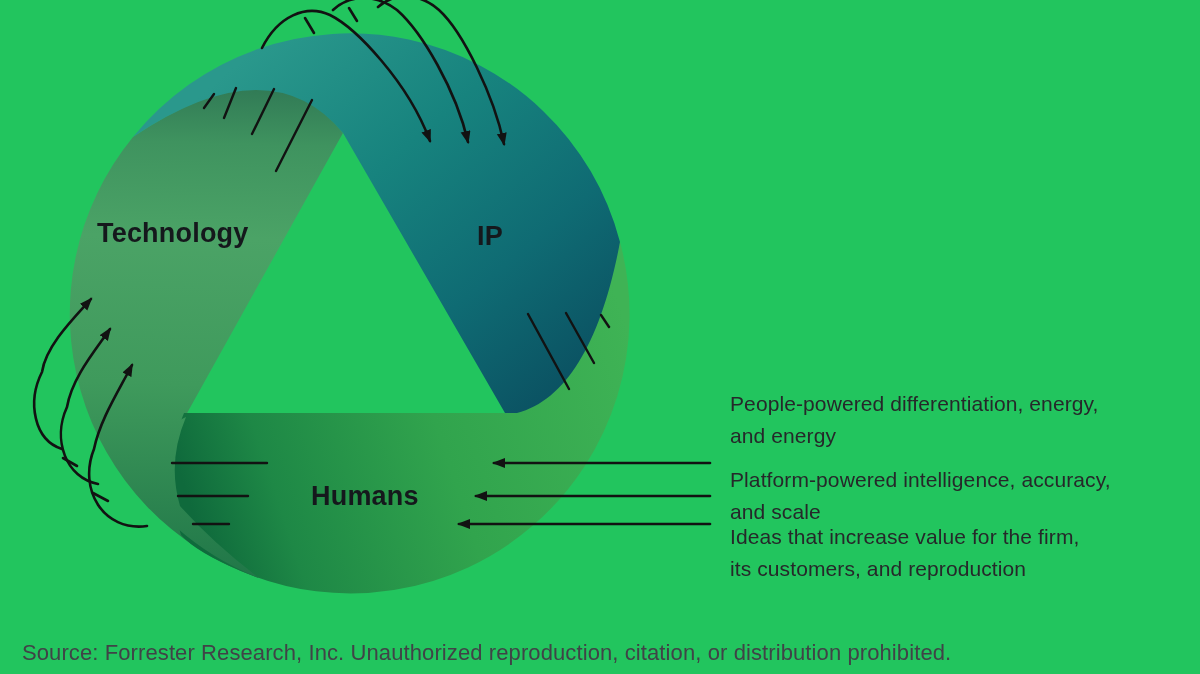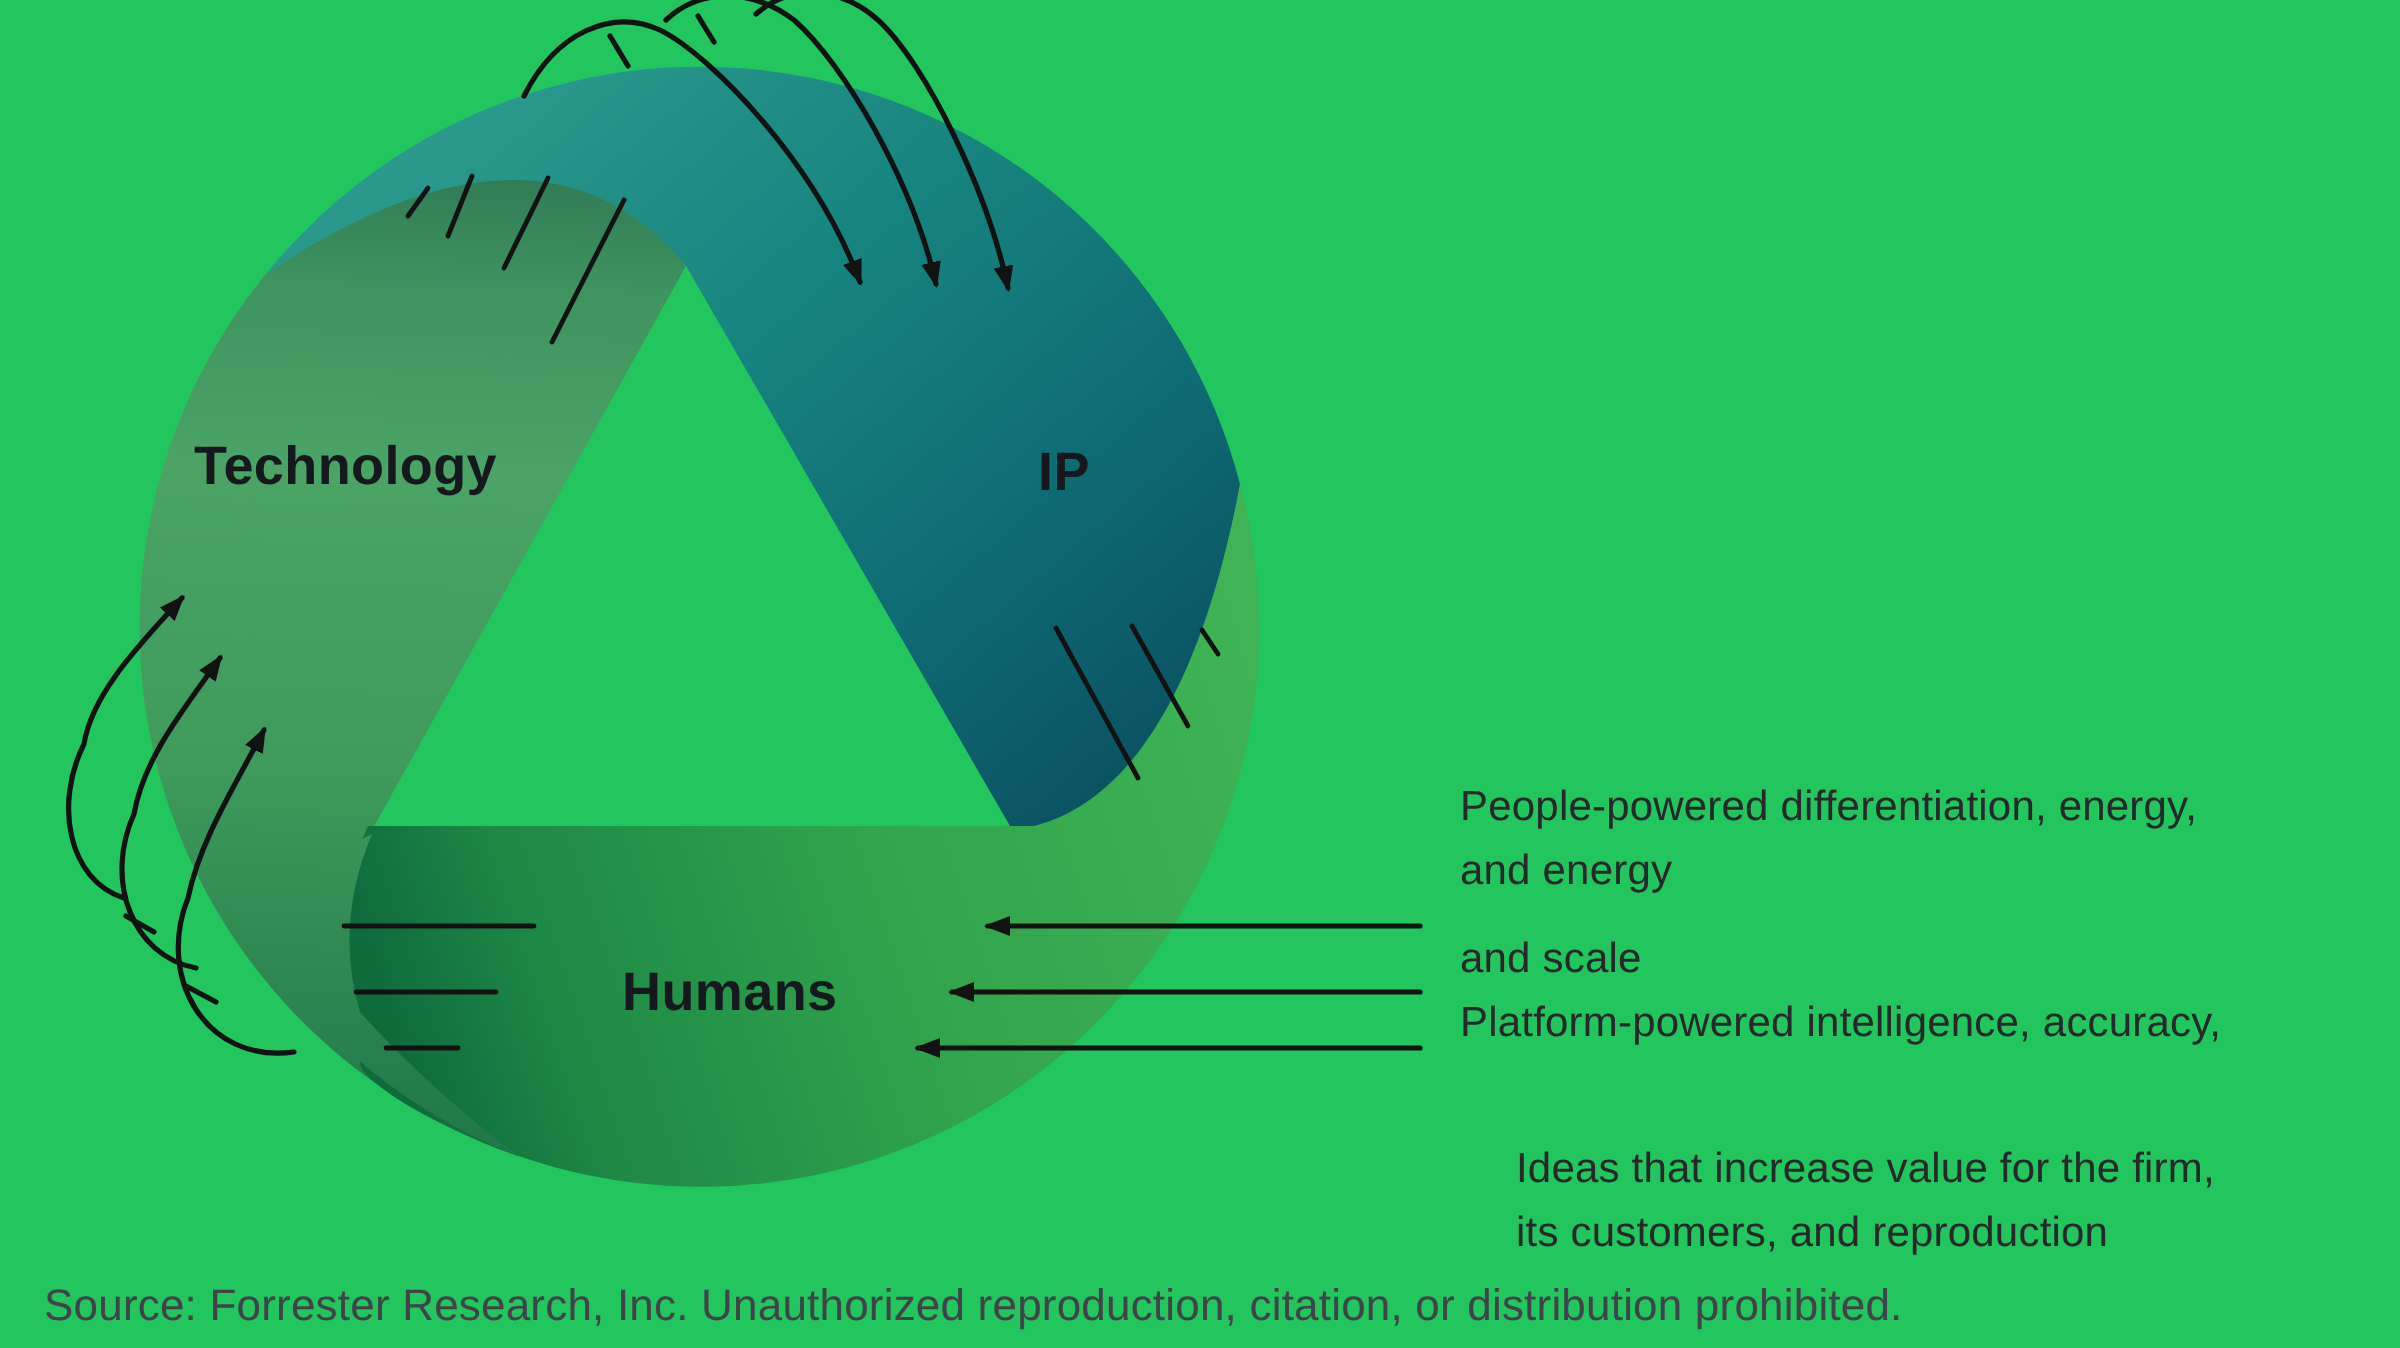--- a/index.html
+++ b/index.html
@@ -8,29 +8,29 @@
     font-family:"Liberation Sans","DejaVu Sans",sans-serif;
     -webkit-font-smoothing:antialiased;
   }
   .stage{position:relative;width:1200px;height:674px;background:#22c55e;padding-left:20px;}
   .ribbon-svg{position:absolute;left:0;top:0;overflow:visible;}
   .band-label{
     position:absolute;color:#15181c;font-weight:bold;font-size:27px;line-height:34px;
     letter-spacing:.2px;white-space:nowrap;
   }
   .label-technology{left:97px;top:216px;}
-  .label-ip{left:519px;top:219px;}
+  .label-ip{left:477px;top:219px;}
   .label-humans{left:311px;top:479px;text-align:right;}
   .note{
     position:absolute;left:730px;color:#26282a;font-size:21px;line-height:32px;
     letter-spacing:.1px;white-space:nowrap;
   }
   .note-1{top:388px;}
   .note-2{top:464px;}
-  .note-3{top:569px;margin-left:28px;}
+  .note-3{top:521px;}
   .source-line{
     position:absolute;left:22px;top:641px;color:#404347;font-size:22px;line-height:24px;
     letter-spacing:.1px;white-space:nowrap;
   }
 </style>
 </head>
 <body>
 
 <div class="stage">
 
@@ -111,22 +111,22 @@
 
   <div class="band-label label-technology">Technology</div>
   <div class="band-label label-ip">IP</div>
   <div class="band-label label-humans">Humans</div>
 
   <div class="note note-1">
     <div>People-powered differentiation, energy,</div>
     <div>and energy</div>
   </div>
   <div class="note note-2">
+    <div>Platform-powered intelligence, accuracy,</div>
     <div>and scale</div>
-    <div>Platform-powered intelligence, accuracy,</div>
   </div>
   <div class="note note-3">
     <div>Ideas that increase value for the firm,</div>
     <div>its customers, and reproduction</div>
   </div>
 
   <div class="source-line">Source: Forrester Research, Inc. Unauthorized reproduction, citation, or distribution prohibited.</div>
 </div>
 
 </body></html>

